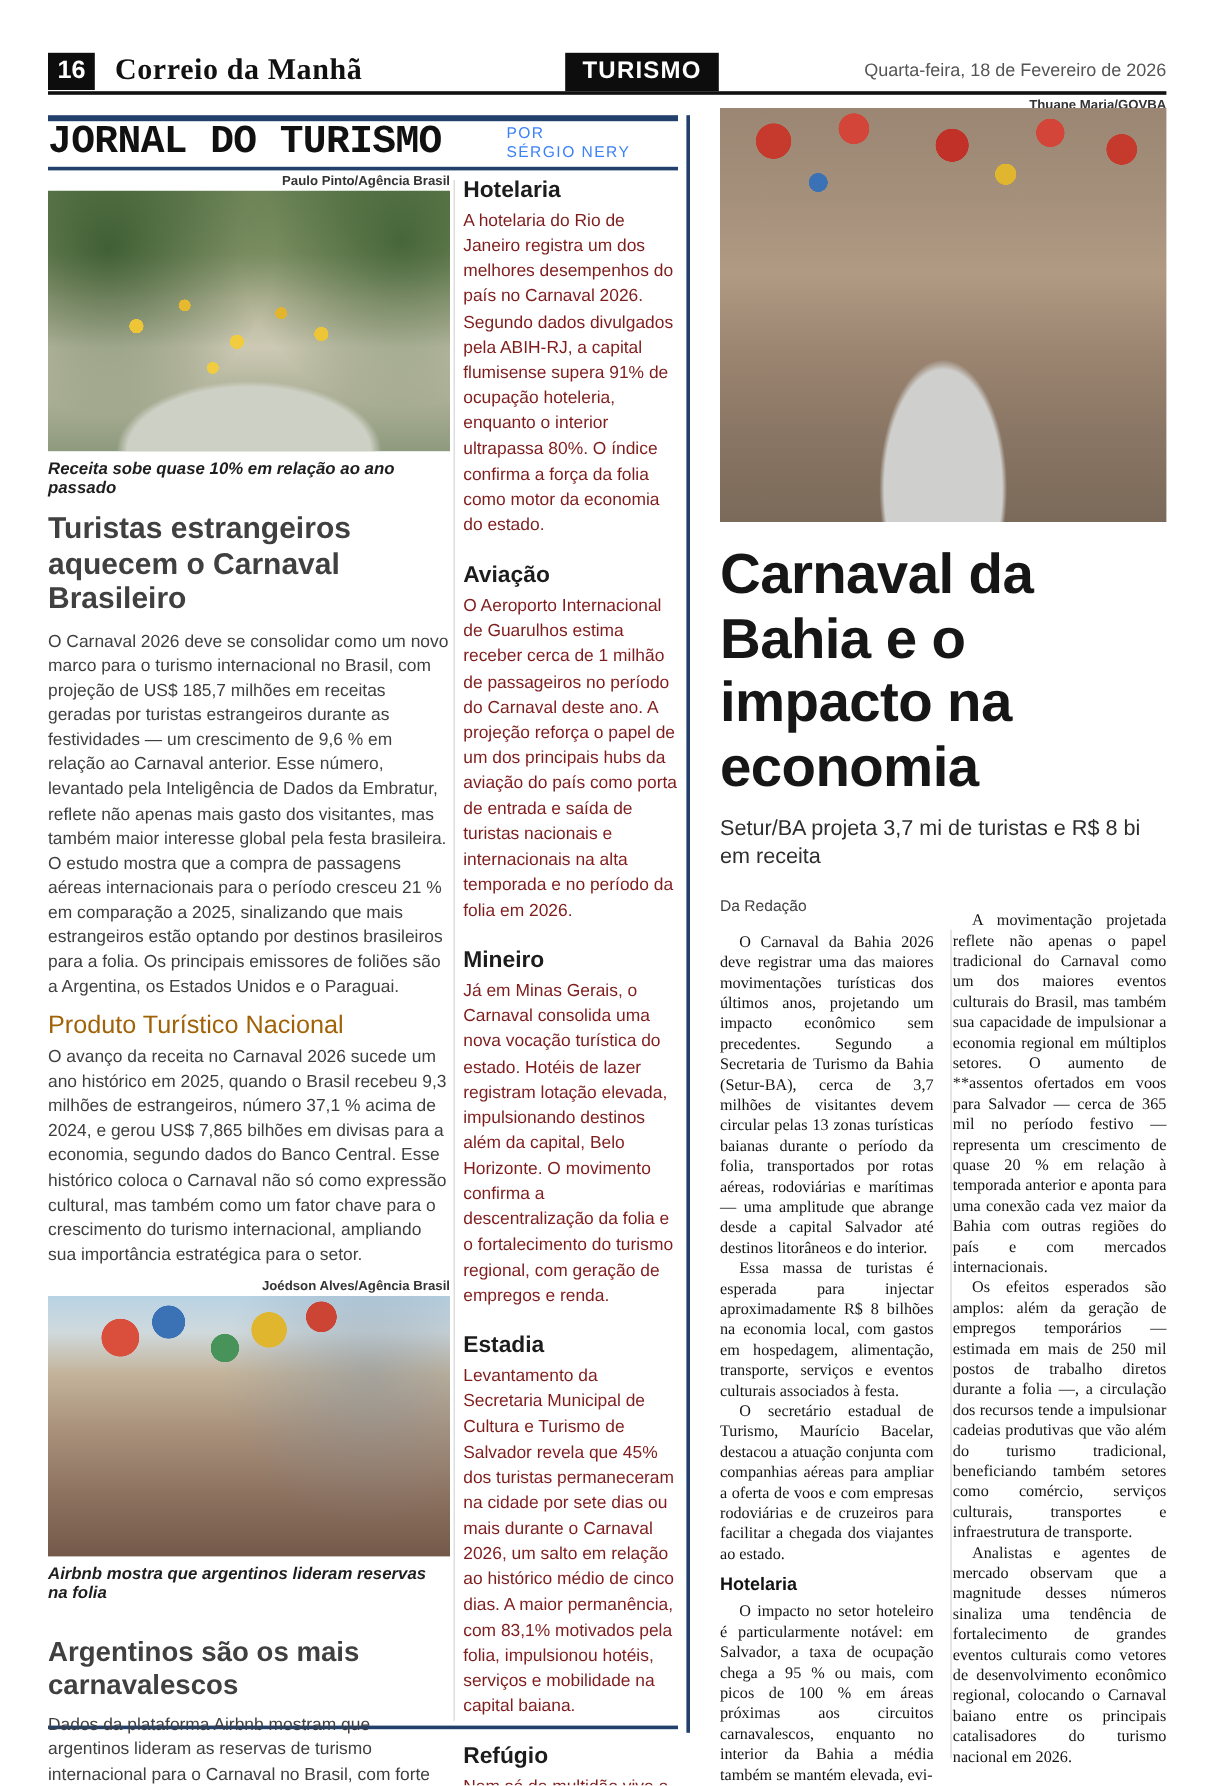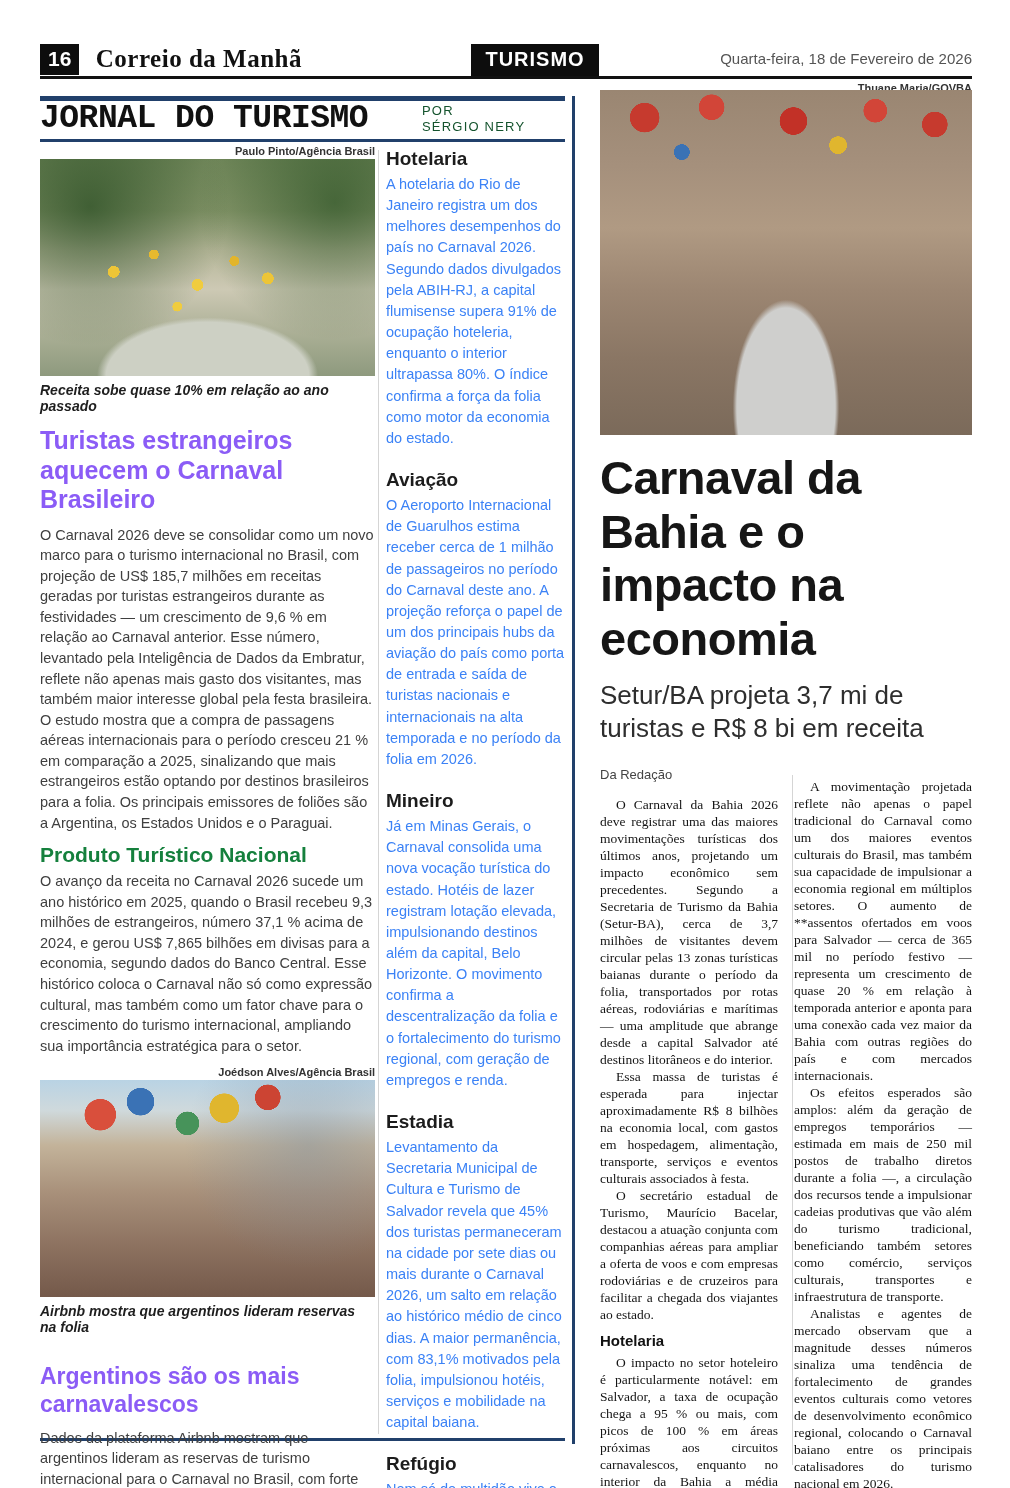--- a/index.html
+++ b/index.html
@@ -21,21 +21,21 @@
   .navy{background:#21406b;}
   .kicker-rule-top{position:absolute;left:40px;width:525px;top:96px;height:5px;}
   .kicker-rule-bottom{position:absolute;left:40px;width:525px;top:139px;height:3px;}
   .bottom-rule{position:absolute;left:40px;width:525px;top:1438px;height:3px;}
   .v-divider{position:absolute;left:572px;top:96px;width:3px;height:1348px;}
   .col-rule-1{position:absolute;left:378px;top:150px;width:1px;height:1284px;background:#d5d5d5;}
   .col-rule-2{position:absolute;left:792px;top:775px;width:1px;height:690px;background:#d5d5d5;}
   
   .kicker-row{position:absolute;left:40px;width:525px;top:100px;height:40px;}
   .kicker{font-size:33px;font-weight:800;letter-spacing:-.5px;color:#111;line-height:38px;white-space:nowrap;font-family:Liberation Mono, monospace;}
-  .byline-box{position:absolute;left:382px;top:3px;font-size:13px;color:#14532d;letter-spacing:1.2px;line-height:16px;}
+  .byline-box{position:absolute;left:382px;top:3px;font-size:13px;color:#3b82f6;letter-spacing:1.2px;line-height:16px;}
   
   .left-col{position:absolute;left:40px;top:145px;width:335px;}
   .left-col .credit{margin:0 0 2px;}
   .photo{width:100%;border:0;}
   .photo-street{height:217px;background:
       radial-gradient(circle 6px at 22% 52%, #edc537 97%, transparent),
       radial-gradient(circle 5px at 34% 44%, #e6b92f 97%, transparent),
       radial-gradient(circle 6px at 47% 58%, #f0cc3e 97%, transparent),
       radial-gradient(circle 5px at 58% 47%, #e2b52c 97%, transparent),
       radial-gradient(circle 6px at 68% 55%, #edc537 97%, transparent),
@@ -46,43 +46,43 @@
       linear-gradient(180deg,#73895c 0%,#87976b 24%,#b5b698 42%,#cdc9b4 60%,#a8ad93 82%,#8e9a7e 100%);}
   .photo-umbrellas{height:217px;background:
       radial-gradient(circle 16px at 18% 16%, #d94f3c 97%, transparent),
       radial-gradient(circle 14px at 30% 10%, #3a72b5 97%, transparent),
       radial-gradient(circle 15px at 55% 13%, #e0b62e 97%, transparent),
       radial-gradient(circle 13px at 68% 8%,  #cc4433 97%, transparent),
       radial-gradient(circle 12px at 44% 20%, #47935a 97%, transparent),
       radial-gradient(circle at 80% 30%, rgba(120,140,160,.4), transparent 40%),
       linear-gradient(180deg,#b9d3e4 0%,#cfd9dc 14%,#c3b39a 30%,#a8907a 52%,#8d7260 76%,#74594a 100%);}
   .caption{font-size:14px;font-style:italic;font-weight:600;color:#1e1e1e;margin:6px 0 0;}
-  .headline-1{font-size:25px;line-height:1.18;font-weight:700;color:#8b5cf6;margin:12px 0 10px;}
+  .headline-1{font-size:25px;line-height:1.18;font-weight:700;color:#404040;margin:12px 0 10px;}
   .body-sans{font-size:14.5px;line-height:1.42;color:#3f3f3f;margin:0 0 10px;}
-  .subhead-sans{font-size:21px;font-weight:700;color:#15803d;margin:10px 0 4px;}
+  .subhead-sans{font-size:21px;font-weight:400;color:#a16207;margin:10px 0 4px;}
   
   .mid-col{position:absolute;left:386px;top:148px;width:180px;}
   .mid-col h3{font-size:19px;font-weight:700;color:#1c1c1c;margin:0 0 4px;}
-  .mid-col p{font-size:14.5px;line-height:1.46;color:#3b82f6;margin:0 0 20px;}
+  .mid-col p{font-size:14.5px;line-height:1.46;color:#7f1d1d;margin:0 0 20px;}
   
   .right-col{position:absolute;left:600px;top:90px;width:372px;}
   .photo-bahia{height:345px;background:
       radial-gradient(circle 15px at 12% 8%,  #c63a2e 97%, transparent),
       radial-gradient(circle 13px at 30% 5%,  #d24538 97%, transparent),
       radial-gradient(circle 14px at 52% 9%,  #c23127 97%, transparent),
       radial-gradient(circle 12px at 74% 6%,  #d24538 97%, transparent),
       radial-gradient(circle 13px at 90% 10%, #c63a2e 97%, transparent),
       radial-gradient(circle 9px  at 64% 16%, #e0b62e 97%, transparent),
       radial-gradient(circle 8px  at 22% 18%, #3a72b5 97%, transparent),
       radial-gradient(ellipse 22% 48% at 50% 92%, #cfcfcd 0 60%, transparent 65%),
       radial-gradient(circle 10px at 50% 66%, #57c3d8 97%, transparent),
       linear-gradient(180deg,#9a8672 0%,#a5907c 22%,#b09a83 40%,#9c8672 58%,#8a7664 78%,#7b6a5a 100%);}
   .right-caption{font-size:14px;font-style:italic;font-weight:700;color:#1e1e1e;margin:6px 0 0;}
   .headline-big{font-size:47px;line-height:1.14;font-weight:700;color:#161616;margin:16px 0 14px;letter-spacing:-.5px;}
-  .subhead-big{font-size:26px;line-height:1.26;font-weight:400;color:#2e2e2e;margin:0 0 22px;}
+  .subhead-big{font-size:18px;line-height:1.26;font-weight:400;color:#2e2e2e;margin:0 0 22px;}
   .redacao{font-size:13px;color:#444;margin:0 0 14px;}
   .serif-cols{display:flex;gap:16px;}
   .serif-col{width:178px;font-family:"Liberation Serif",serif;font-size:13.5px;line-height:1.26;
              color:#141414;text-align:justify;}
   .serif-col p{margin:0;text-indent:16px;}
   .serif-col .inner-subhead{font-family:"Liberation Sans",sans-serif;font-size:15px;font-weight:700;
              color:#111;margin:9px 0 3px;text-indent:0;}
   .serif-col-2{margin-top:-18px;}
 </style>
 </head>

